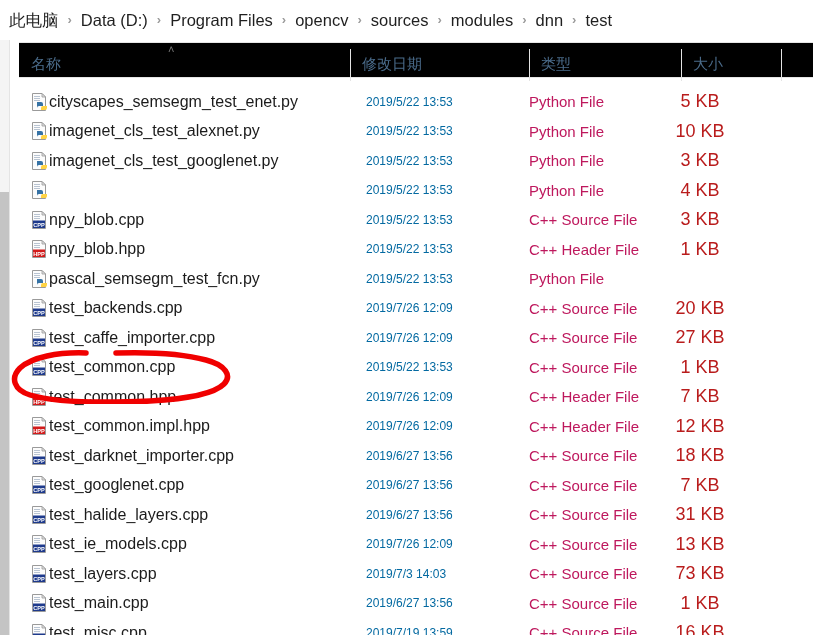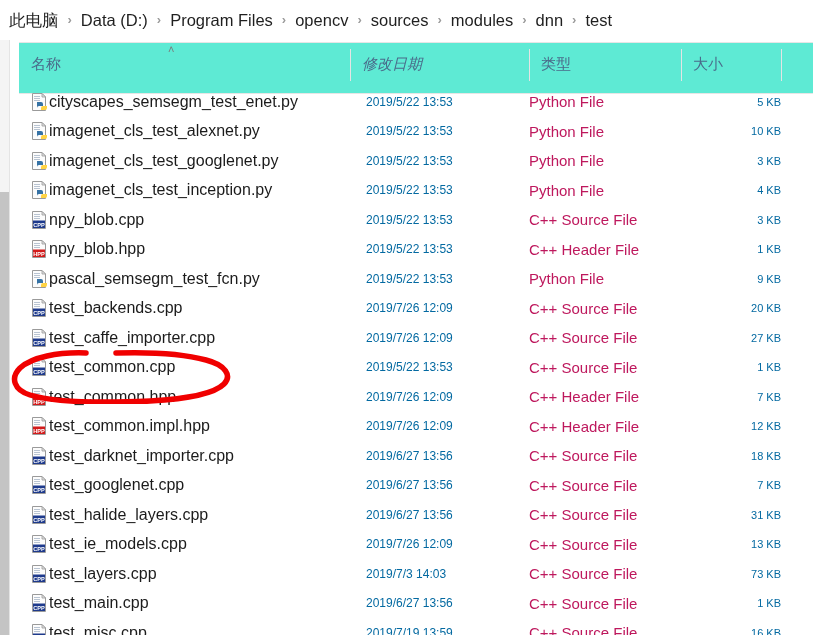--- a/index.html
+++ b/index.html
@@ -56,22 +56,22 @@
   }
   .nav-gap {
     position: absolute; left: 10px; top: 40px;
     width: 9px; height: 595px;
     background: #ffffff;
   }
 
   
   .colheader {
     position: absolute; left: 19px; top: 42px;
-    width: 794px; height: 52px;
-    background: #5eead4;
+    width: 794px; height: 36px;
+    background: #000000;
     border-top: 1px solid #e6e6e6;
     border-bottom: 1px solid #e6e6e6;
   }
   .colheader .cell {
     position: absolute; top: 0; height: 42px;
     display: flex; align-items: center;
     font-size: 15px;
     color: #4a6b8a;
     padding-left: 12px;
   }
@@ -114,22 +114,22 @@
     font-size: 12px; color: #0369a1;
     white-space: nowrap;
   }
   .c-type {
     position: absolute; left: 510px;
     font-size: 15px; color: #be185d;
     white-space: nowrap;
   }
   .c-size {
     position: absolute; left: 600px; width: 162px;
-    text-align: right;
-    font-size: 11px; color: #0369a1;
+    text-align: center;
+    font-size: 18px; color: #b91c1c;
     white-space: nowrap;
   }
 
   
   .ficon { width: 17px; height: 18px; position: relative; flex: 0 0 17px; }
 
   
   .annot {
     position: absolute;
     left: 8px; top: 348px;
@@ -161,21 +161,21 @@
     </div>
 
   <div class="left-scrolltrack">
     <div class="left-scrollthumb"></div>
   </div>
   <div class="nav-gap"></div>
   <div class="nav-divider"></div>
 
   <div class="colheader" id="colheader">
       <div class="cell" style="left: 0px; width: 331px;">名称</div>
-      <div class="cell" style="left: 331px; width: 179px; font-style: italic;">修改日期</div>
+      <div class="cell" style="left: 331px; width: 179px;">修改日期</div>
       <div class="cell" style="left: 510px; width: 152px;">类型</div>
       <div class="cell" style="left: 662px; width: 100px;">大小</div>
       <div class="colsep" style="left: 331px;"></div>
       <div class="colsep" style="left: 510px;"></div>
       <div class="colsep" style="left: 662px;"></div>
       <div class="colsep" style="left: 762px;"></div>
     </div>
   <div class="sort-caret">˄</div>
 
   <div class="filelist" id="filelist">
@@ -234,21 +234,20 @@
         <div class="c-name">
           <span class="ficon"><svg width="17" height="18" viewBox="0 0 17 18">
               <path d="M1.5 0.5 H11 L14.5 4 V17.5 H1.5 Z" fill="#fcfcfc" stroke="#9a9a9a" stroke-width="1"></path>
               <path d="M11 0.5 L14.5 4 H11 Z" fill="#e3e3e3" stroke="#9a9a9a" stroke-width="0.8"></path>
               <rect x="3" y="3" width="6" height="1" fill="#b9c4d2"></rect>
               <rect x="3" y="5" width="6" height="1" fill="#b9c4d2"></rect>
               <rect x="3" y="7" width="6" height="1" fill="#b9c4d2"></rect>
               <path d="M6 9 h4 a2 2 0 0 1 2 2 v2 h-4 a2 2 0 0 0 -2 2 v-6 z" fill="#3572a5" stroke="none"></path>
               <path d="M12 13 h4 a0 0 0 0 1 0 0 v2 a2 2 0 0 1 -2 2 h-4 v-2 a2 2 0 0 1 2 -2 z" fill="#ffd343"></path>
             </svg></span>
-          <span class="fname">imagenet_cls_test_inception.py</span>
         </div>
         <div class="c-date">2019/5/22 13:53</div>
         <div class="c-type">Python File</div>
         <div class="c-size">4 KB</div>
       </div>
       <div class="row">
         <div class="c-name">
           <span class="ficon"><svg width="17" height="18" viewBox="0 0 17 18">
               <path d="M1.5 0.5 H11 L14.5 4 V17.5 H1.5 Z" fill="#fcfcfc" stroke="#9a9a9a" stroke-width="1"></path>
               <path d="M11 0.5 L14.5 4 H11 Z" fill="#e3e3e3" stroke="#9a9a9a" stroke-width="0.8"></path>
@@ -289,21 +288,20 @@
               <rect x="3" y="3" width="6" height="1" fill="#b9c4d2"></rect>
               <rect x="3" y="5" width="6" height="1" fill="#b9c4d2"></rect>
               <rect x="3" y="7" width="6" height="1" fill="#b9c4d2"></rect>
               <path d="M6 9 h4 a2 2 0 0 1 2 2 v2 h-4 a2 2 0 0 0 -2 2 v-6 z" fill="#3572a5" stroke="none"></path>
               <path d="M12 13 h4 a0 0 0 0 1 0 0 v2 a2 2 0 0 1 -2 2 h-4 v-2 a2 2 0 0 1 2 -2 z" fill="#ffd343"></path>
             </svg></span>
           <span class="fname">pascal_semsegm_test_fcn.py</span>
         </div>
         <div class="c-date">2019/5/22 13:53</div>
         <div class="c-type">Python File</div>
-        <div class="c-size">9 KB</div>
       </div>
       <div class="row">
         <div class="c-name">
           <span class="ficon"><svg width="17" height="18" viewBox="0 0 17 18">
               <path d="M1.5 0.5 H11 L14.5 4 V17.5 H1.5 Z" fill="#fcfcfc" stroke="#9a9a9a" stroke-width="1"></path>
               <path d="M11 0.5 L14.5 4 H11 Z" fill="#e3e3e3" stroke="#9a9a9a" stroke-width="0.8"></path>
               <rect x="3" y="3" width="6" height="1" fill="#b9c4d2"></rect>
               <rect x="3" y="5" width="6" height="1" fill="#b9c4d2"></rect>
               <rect x="3" y="7" width="6" height="1" fill="#b9c4d2"></rect>
               <rect x="2" y="9.5" width="12" height="7.5" fill="#1e3a8c"></rect>

